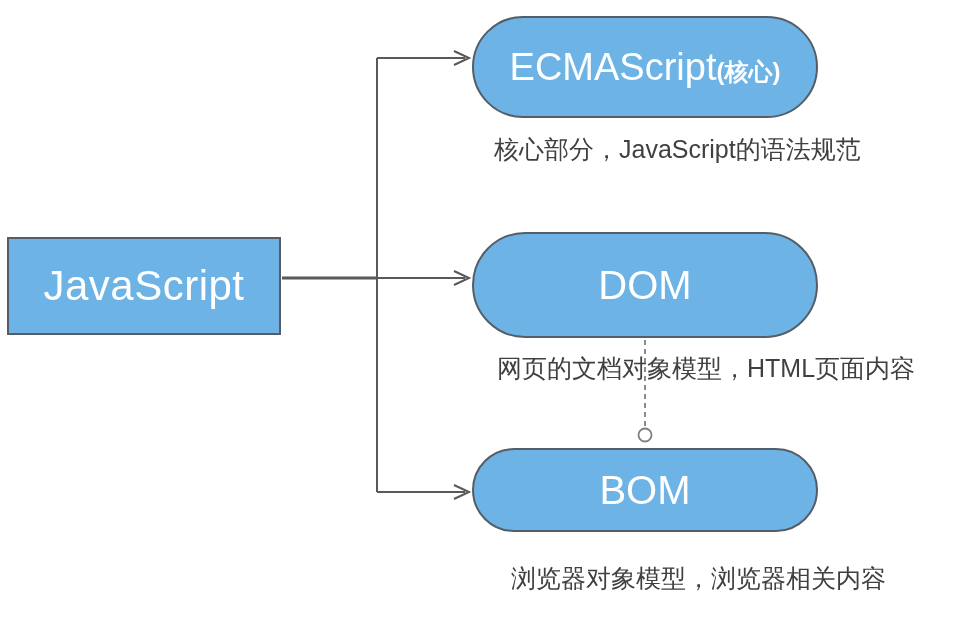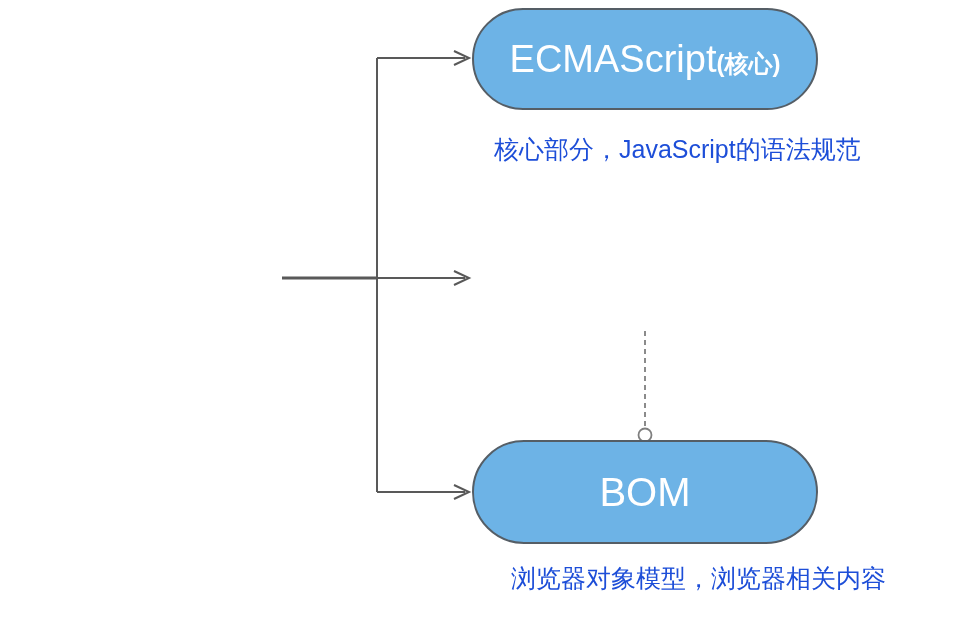--- a/index.html
+++ b/index.html
@@ -25,47 +25,48 @@
   }
   .node {
     position: absolute;
     box-sizing: border-box;
     background: #6db3e6;
     border: 2.5px solid #555e66;
     display: flex;
     align-items: center;
     justify-content: center;
     color: #ffffff;
+    margin-top: 8px;
   }
   .node-rect {
     left: 7px;
     top: 229px;
     width: 274px;
     height: 98px;
     font-size: 42px;
     letter-spacing: 0.5px;
   }
   .node-pill {
     left: 472px;
     width: 346px;
     border-radius: 53px;
     font-size: 40px;
   }
   .pill-ecmascript { top: 8px;   height: 102px; font-size: 38px; }
   .pill-dom        { top: 224px; height: 106px; }
-  .pill-bom        { top: 440px; height: 104px; }
+  .pill-bom        { top: 440px; height: 84px; }
   .label-suffix {
     font-size: 24px;
     font-weight: 600;
     letter-spacing: 0;
     padding-top: 10px;
   }
   .description {
     position: absolute;
-    color: #1d4ed8;
+    color: #404040;
     font-size: 25px;
     white-space: nowrap;
     line-height: 1.2;
   }
   .desc-ecmascript { left: 494px; top: 134px; }
   .desc-dom        { left: 497px; top: 353px; }
   .desc-bom        { left: 511px; top: 563px; }
 </style>
 </head>
 <body>
@@ -84,26 +85,33 @@
     <path d="M377 278 H465" stroke="#595959" stroke-width="2" fill="none"></path>
     <path d="M454 271 L469 278 L454 285" stroke="#595959" stroke-width="2" fill="none"></path>
 
     <path d="M377 492 H465" stroke="#595959" stroke-width="2" fill="none"></path>
     <path d="M454 485 L469 492 L454 499" stroke="#595959" stroke-width="2" fill="none"></path>
 
     <path d="M645 331 V428" stroke="#7f7f7f" stroke-width="1.8" stroke-dasharray="5 4" fill="none"></path>
     <circle cx="645" cy="435" r="6.5" stroke="#7f7f7f" stroke-width="1.8" fill="#ffffff"></circle>
   </svg>
 
+  <div class="node node-rect">
+    <span>JavaScript</span>
+  </div>
 
   <div class="node node-pill pill-ecmascript">
     <span>ECMAScript</span>
       <span class="label-suffix">(核心)</span>
   </div>
   <div class="description desc-ecmascript">核心部分，JavaScript的语法规范</div>
 
+  <div class="node node-pill pill-dom">
+    <span>DOM</span>
+  </div>
+  <div class="description desc-dom">网页的文档对象模型，HTML页面内容</div>
 
   <div class="node node-pill pill-bom">
     <span>BOM</span>
   </div>
   <div class="description desc-bom">浏览器对象模型，浏览器相关内容</div>
 
 </div>
 
 </body></html>

